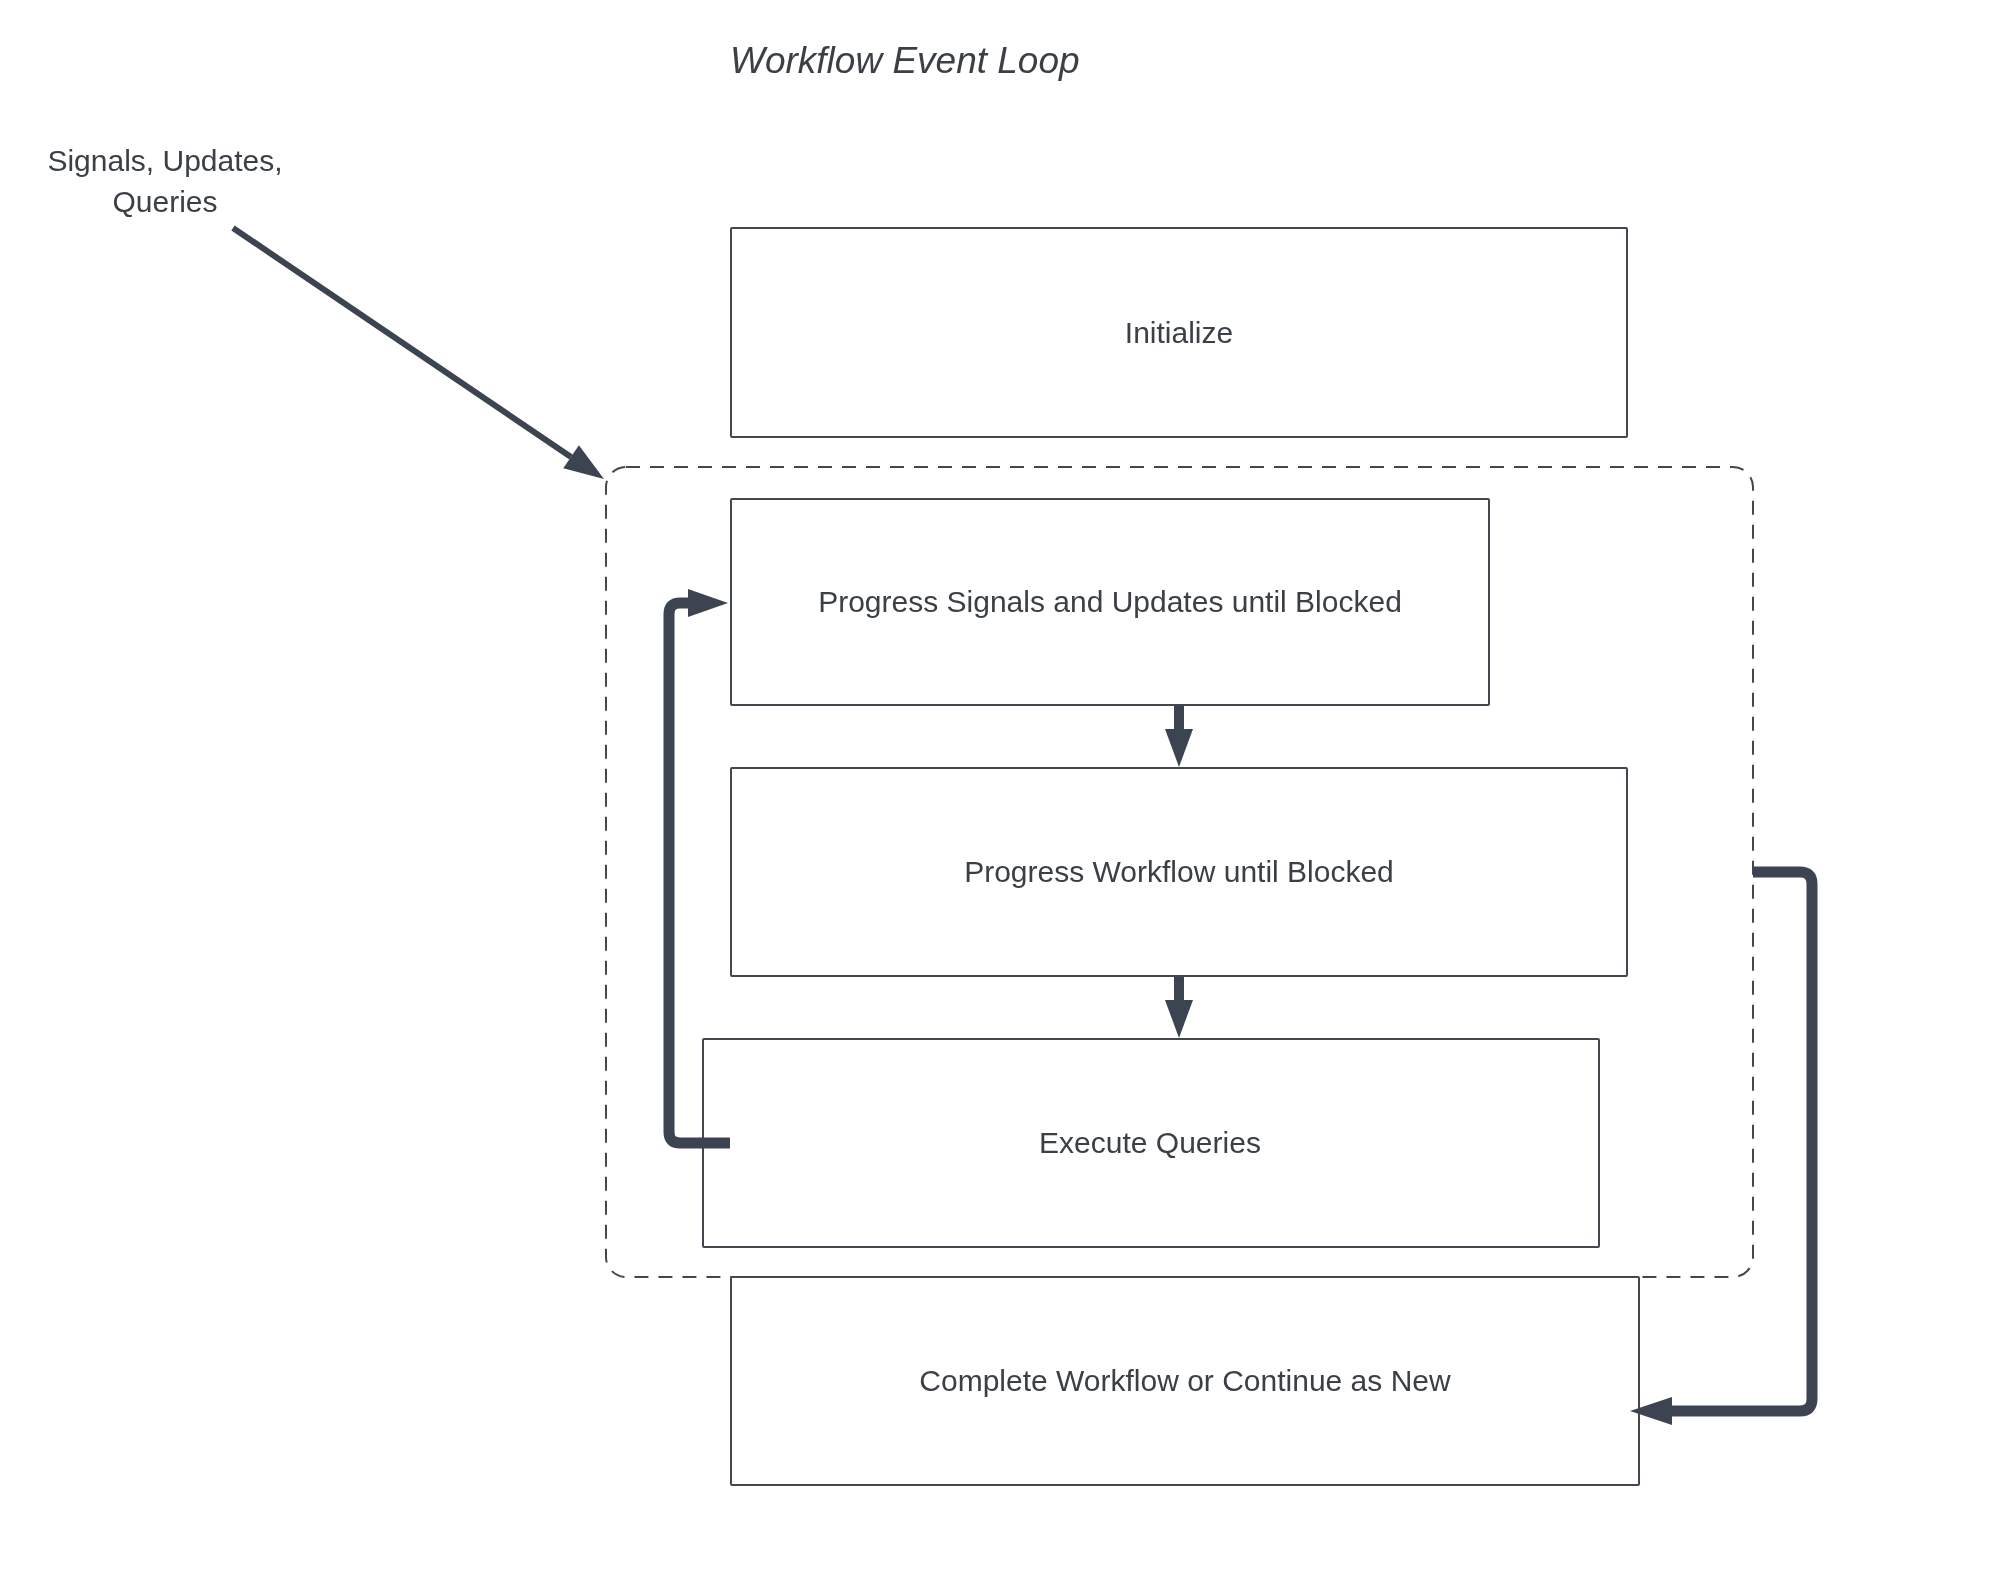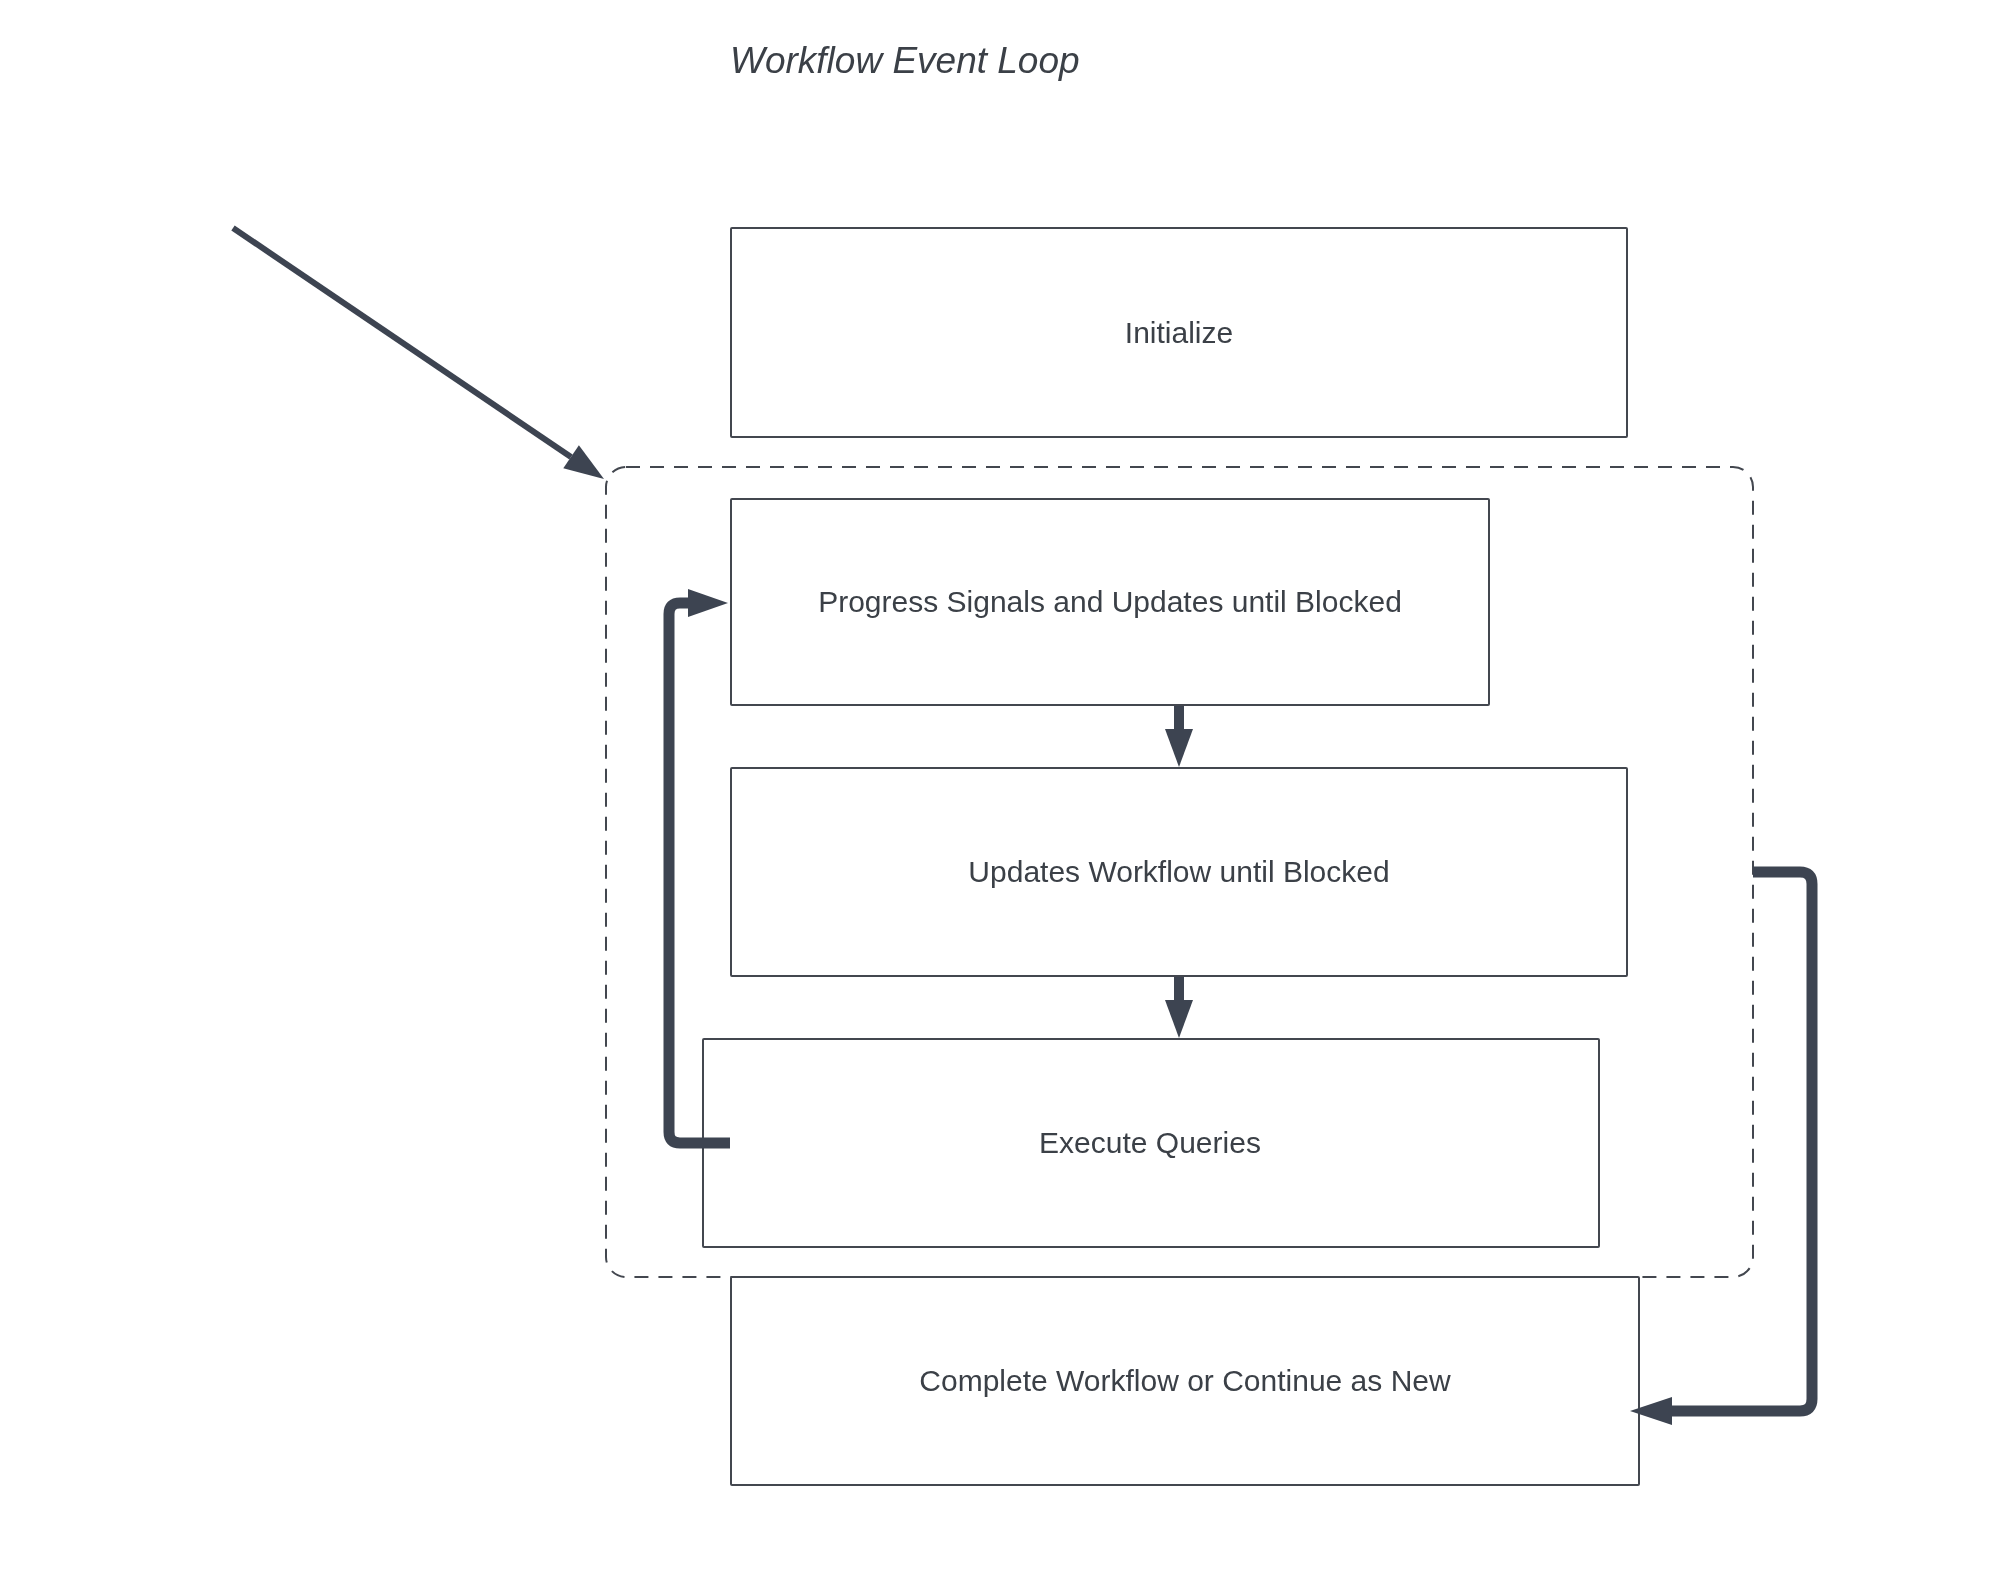--- a/index.html
+++ b/index.html
@@ -69,24 +69,28 @@
     z-index: 2;
   }
 </style>
 </head>
 <body>
 
 <div id="canvas">
 
   <div id="diagram-title">Workflow Event Loop</div>
 
+  <div id="signals-annotation">
+    <span>Signals, Updates,</span><br>
+    <span>Queries</span>
+  </div>
 
   <div class="node node-initialize">Initialize</div>
   <div class="node node-progress-signals">Progress Signals and Updates until Blocked</div>
-  <div class="node node-progress-workflow">Updates Workflow until Blocked</div>
+  <div class="node node-progress-workflow">Progress Workflow until Blocked</div>
   <div class="node node-execute-queries">Execute Queries</div>
   <div class="node node-complete">Complete Workflow or Continue as New</div>
 
   <svg id="connector-layer" viewBox="0 0 2006 1576" xmlns="http://www.w3.org/2000/svg">
 
     <rect x="606" y="467" width="1147" height="810" rx="20" class="dash-stroke" stroke-width="2" stroke-dasharray="14 10"></rect>
 
     <path d="M233,228 L571,457" class="arrow-stroke" stroke-width="6"></path>
     <path d="M604,479 L563.3,468.2 L578.9,445.2 Z" class="arrow-fill"></path>
 

